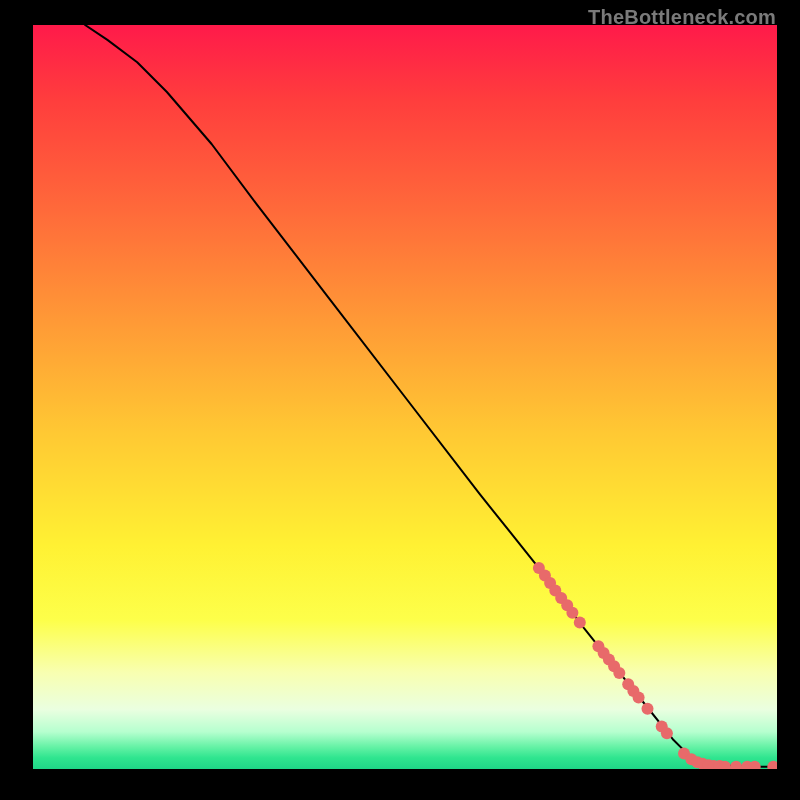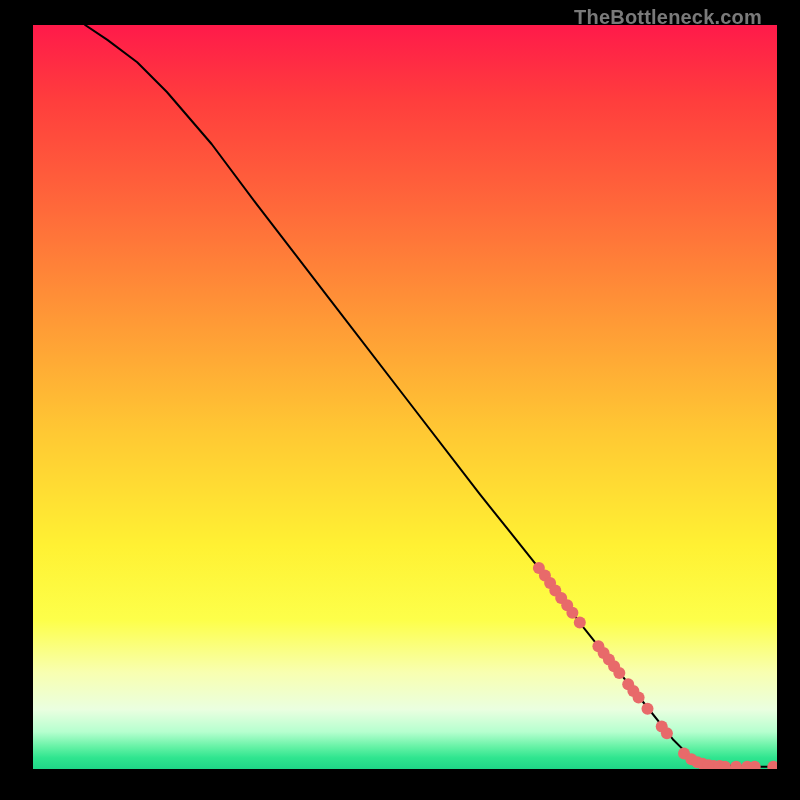--- a/index.html
+++ b/index.html
@@ -37,21 +37,21 @@
       #eaffe0 92%,
       #b6ffcf 95%,
       #66f2a6 97%,
       #2fe58f 98.5%,
       #1fd687 100%
     );
   }
   .watermark {
     position: absolute;
     top: 6px;
-    right: 38px;
+    right: 24px;
     color: #7a7a7a;
     font-size: 20px;
     font-weight: 600;
     letter-spacing: 0.2px;
     z-index: 10;
   }
   svg.curve {
     position: absolute;
     left: 0;
     top: 0;

